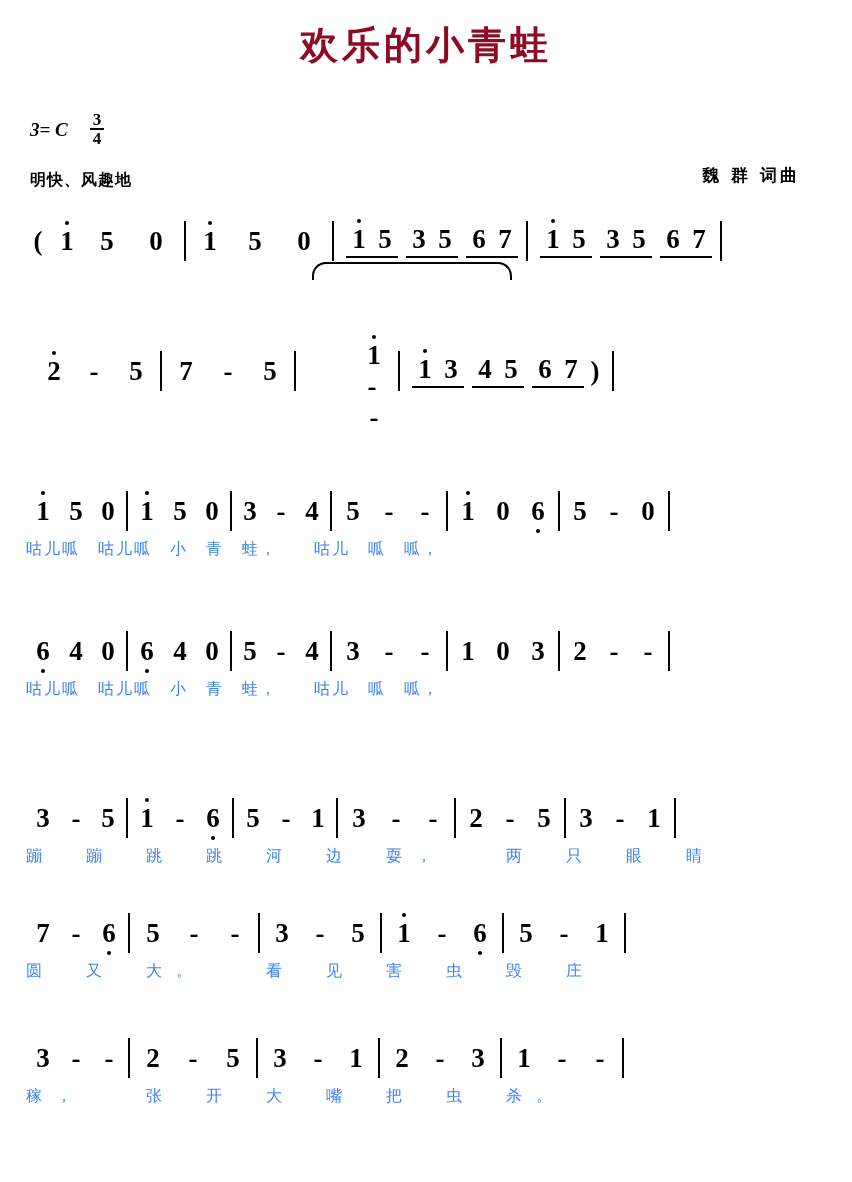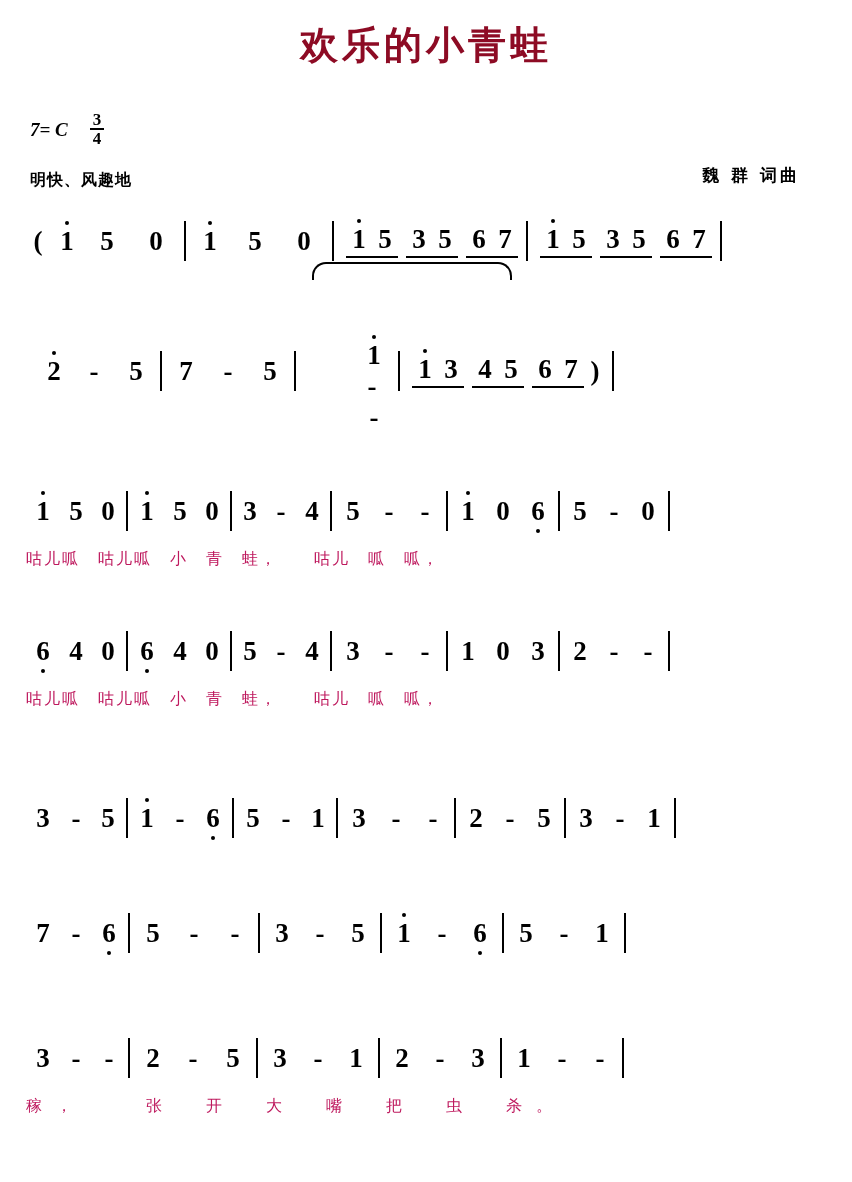--- a/index.html
+++ b/index.html
@@ -109,25 +109,24 @@
     white-space: pre;
   }
   .lyrics {
     position: absolute;
     left: 26px;
     right: 26px;
     top: 48px;
     height: 26px;
     font-family: "DejaVu Sans", sans-serif;
     font-size: 16px;
-    color: #be185d;
+    color: #3b82f6;
     display: flex;
     align-items: center;
     white-space: pre;
-    margin-top: 10px;
   }
   .note {
     display: inline-block;
     position: relative;
     text-align: center;
   }
   
   .beam {
     border-bottom: 2px solid #000;
     padding-bottom: 1px;
@@ -196,21 +195,21 @@
   }
 </style>
 </head>
 <body>
 
 <div class="sheet">
 
   <div class="title">欢乐的小青蛙</div>
 
   <div class="keysig">
-    <span class="one">7= C</span>
+    <span class="one">3= C</span>
     <span class="meter">
       <span class="num">3</span>
       <span class="den">4</span>
     </span>
   </div>
 
   <div class="tempo">明快、风趣地</div>
   <div class="composer">魏 群 词曲</div>
 
   <div class="row" style="top:218px;">
@@ -349,20 +348,21 @@
       <span class="bar"></span>
       <span class="note" style="width:36px;">2</span>
       <span class="note" style="width:32px;">-</span>
       <span class="note" style="width:36px;">5</span>
       <span class="bar"></span>
       <span class="note" style="width:36px;">3</span>
       <span class="note" style="width:32px;">-</span>
       <span class="note" style="width:36px;">1</span>
       <span class="bar"></span>
     </div>
+    <div class="lyrics" style="letter-spacing:14px;">蹦　蹦　跳　跳　河　边　耍，　　两　只　眼　睛</div>
   </div>
 
   <div class="row" style="top:910px;">
     <div class="notes">
       <span class="note" style="width:34px;">7</span>
       <span class="note" style="width:32px;">-</span>
       <span class="note dotunder" style="width:34px;">6</span>
       <span class="bar"></span>
       <span class="note" style="width:42px;">5</span>
       <span class="note" style="width:40px;">-</span>
@@ -374,20 +374,21 @@
       <span class="bar"></span>
       <span class="note dotover" style="width:40px;">1</span>
       <span class="note" style="width:36px;">-</span>
       <span class="note dotunder" style="width:40px;">6</span>
       <span class="bar"></span>
       <span class="note" style="width:40px;">5</span>
       <span class="note" style="width:36px;">-</span>
       <span class="note" style="width:40px;">1</span>
       <span class="bar"></span>
     </div>
+    <div class="lyrics" style="letter-spacing:14px;">圆　又　大。　　看　见　害　虫　毁　庄</div>
   </div>
 
   <div class="row" style="top:1035px;">
     <div class="notes">
       <span class="note" style="width:34px;">3</span>
       <span class="note" style="width:32px;">-</span>
       <span class="note" style="width:34px;">-</span>
       <span class="bar"></span>
       <span class="note" style="width:42px;">2</span>
       <span class="note" style="width:38px;">-</span>

